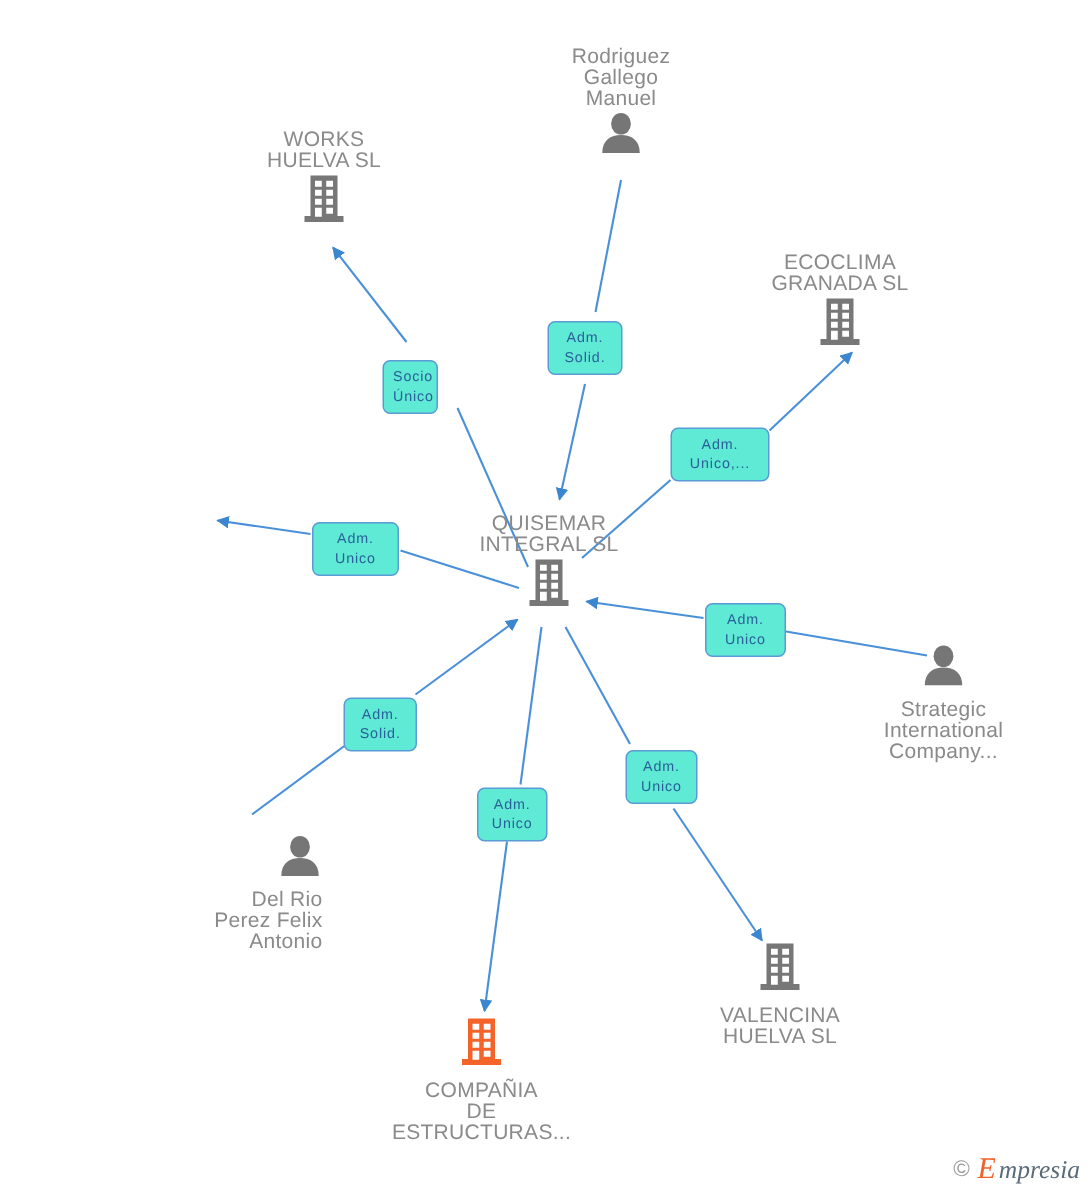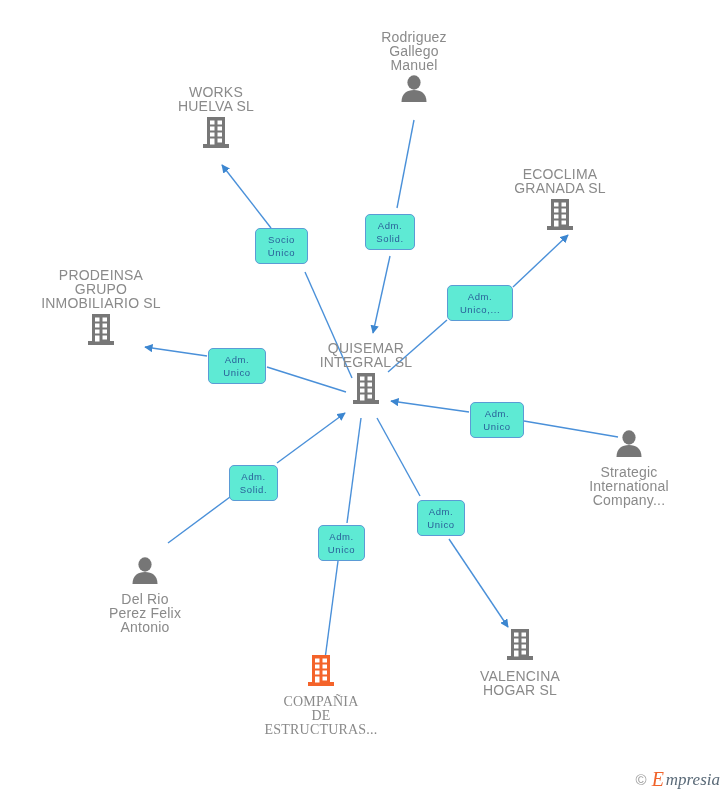--- a/index.html
+++ b/index.html
@@ -149,21 +149,21 @@
       <line x1="361" y1="418" x2="347" y2="523" stroke="#4a90d9" stroke-width="1.4"></line>
       <line x1="338" y1="561" x2="323" y2="674" stroke="#4a90d9" stroke-width="1.4" marker-end="url(#arrow)"></line>
     </g>
 
     <g>
       <line x1="377" y1="418" x2="420" y2="496" stroke="#4a90d9" stroke-width="1.4"></line>
       <line x1="449" y1="539" x2="508" y2="627" stroke="#4a90d9" stroke-width="1.4" marker-end="url(#arrow)"></line>
     </g>
   </svg>
 
-  <div class="chip" style="left:255px; top:228px; width:53px;">Socio
+  <div class="chip" style="left:255px; top:240px; width:37px;">Socio
 Único</div>
 
   <div class="chip" style="left:365px; top:214px; width:50px;">Adm.
 Solid.</div>
 
   <div class="chip" style="left:447px; top:285px; width:66px;">Adm.
 Unico,...</div>
 
   <div class="chip" style="left:208px; top:348px; width:58px;">Adm.
 Unico</div>
@@ -223,39 +223,20 @@
         <rect x="9" y="11.5" width="4.5" height="4" fill="#ffffff"></rect>
         <rect x="16.5" y="11.5" width="4.5" height="4" fill="#ffffff"></rect>
         <rect x="9" y="17.5" width="4.5" height="4" fill="#ffffff"></rect>
         <rect x="16.5" y="17.5" width="4.5" height="4" fill="#ffffff"></rect>
         <rect x="16.5" y="23.5" width="4.5" height="4" fill="#ffffff"></rect>
         <rect x="9" y="23.5" width="4.5" height="6" fill="#ffffff"></rect>
       </svg>
     </span>
   </div>
 
-  <div class="node label-above" style="left:101px; top:268px;">
-    <span class="node-label">PRODEINSA
-GRUPO
-INMOBILIARIO SL</span>
-    <span class="icon-wrap icon-building">
-      <svg viewBox="0 0 30 34">
-        <rect x="6" y="2" width="18" height="28" fill="#777777"></rect>
-        <rect x="2" y="29" width="26" height="4" fill="#777777"></rect>
-        <rect x="9" y="5.5" width="4.5" height="4" fill="#ffffff"></rect>
-        <rect x="16.5" y="5.5" width="4.5" height="4" fill="#ffffff"></rect>
-        <rect x="9" y="11.5" width="4.5" height="4" fill="#ffffff"></rect>
-        <rect x="16.5" y="11.5" width="4.5" height="4" fill="#ffffff"></rect>
-        <rect x="9" y="17.5" width="4.5" height="4" fill="#ffffff"></rect>
-        <rect x="16.5" y="17.5" width="4.5" height="4" fill="#ffffff"></rect>
-        <rect x="16.5" y="23.5" width="4.5" height="4" fill="#ffffff"></rect>
-        <rect x="9" y="23.5" width="4.5" height="6" fill="#ffffff"></rect>
-      </svg>
-    </span>
-  </div>
 
   <div class="node label-above" style="left:366px; top:341px;text-align:center;">
     <span class="node-label">QUISEMAR
 INTEGRAL SL</span>
     <span class="icon-wrap icon-building">
       <svg viewBox="0 0 30 34">
         <rect x="6" y="2" width="18" height="28" fill="#777777"></rect>
         <rect x="2" y="29" width="26" height="4" fill="#777777"></rect>
         <rect x="9" y="5.5" width="4.5" height="4" fill="#ffffff"></rect>
         <rect x="16.5" y="5.5" width="4.5" height="4" fill="#ffffff"></rect>
@@ -274,21 +255,21 @@
       <svg viewBox="0 0 30 28">
         <ellipse cx="15" cy="8.5" rx="6.6" ry="7.2" fill="#767676"></ellipse>
         <path d="M2.5 28 C2.5 19.5 8 16 15 16 C22 16 27.5 19.5 27.5 28 Z" fill="#767676"></path>
       </svg>
     </span>
     <span class="node-label">Strategic
 International
 Company...</span>
   </div>
 
-  <div class="node label-below" style="left:145px; top:556px;">
+  <div class="node label-below" style="left:145px; top:556px;text-align:right;">
     <span class="icon-wrap icon-person">
       <svg viewBox="0 0 30 28">
         <ellipse cx="15" cy="8.5" rx="6.6" ry="7.2" fill="#767676"></ellipse>
         <path d="M2.5 28 C2.5 19.5 8 16 15 16 C22 16 27.5 19.5 27.5 28 Z" fill="#767676"></path>
       </svg>
     </span>
     <span class="node-label">Del Rio
 Perez Felix
 Antonio</span>
   </div>
@@ -302,24 +283,24 @@
         <rect x="16.5" y="5.5" width="4.5" height="4" fill="#ffffff"></rect>
         <rect x="9" y="11.5" width="4.5" height="4" fill="#ffffff"></rect>
         <rect x="16.5" y="11.5" width="4.5" height="4" fill="#ffffff"></rect>
         <rect x="9" y="17.5" width="4.5" height="4" fill="#ffffff"></rect>
         <rect x="16.5" y="17.5" width="4.5" height="4" fill="#ffffff"></rect>
         <rect x="16.5" y="23.5" width="4.5" height="4" fill="#ffffff"></rect>
         <rect x="9" y="23.5" width="4.5" height="6" fill="#ffffff"></rect>
       </svg>
     </span>
     <span class="node-label">VALENCINA
-HOGAR SL</span>
-  </div>
-
-  <div class="node label-below" style="left:321px; top:653px;font-family:Liberation Serif, serif;">
+HUELVA SL</span>
+  </div>
+
+  <div class="node label-below" style="left:321px; top:677px;">
     <span class="icon-wrap icon-building">
       <svg viewBox="0 0 30 34">
         <rect x="6" y="2" width="18" height="28" fill="#f4632a"></rect>
         <rect x="2" y="29" width="26" height="4" fill="#f4632a"></rect>
         <rect x="9" y="5.5" width="4.5" height="4" fill="#ffffff"></rect>
         <rect x="16.5" y="5.5" width="4.5" height="4" fill="#ffffff"></rect>
         <rect x="9" y="11.5" width="4.5" height="4" fill="#ffffff"></rect>
         <rect x="16.5" y="11.5" width="4.5" height="4" fill="#ffffff"></rect>
         <rect x="9" y="17.5" width="4.5" height="4" fill="#ffffff"></rect>
         <rect x="16.5" y="17.5" width="4.5" height="4" fill="#ffffff"></rect>

